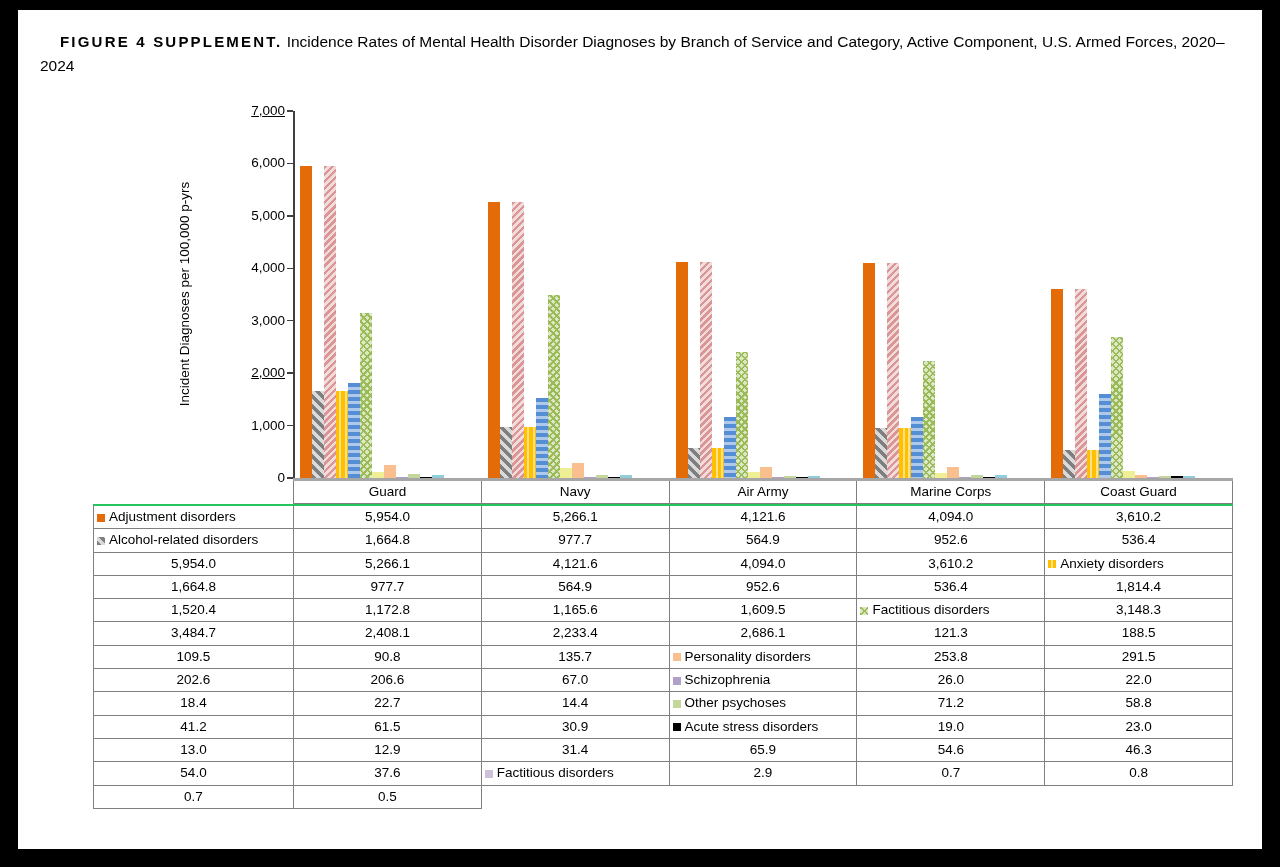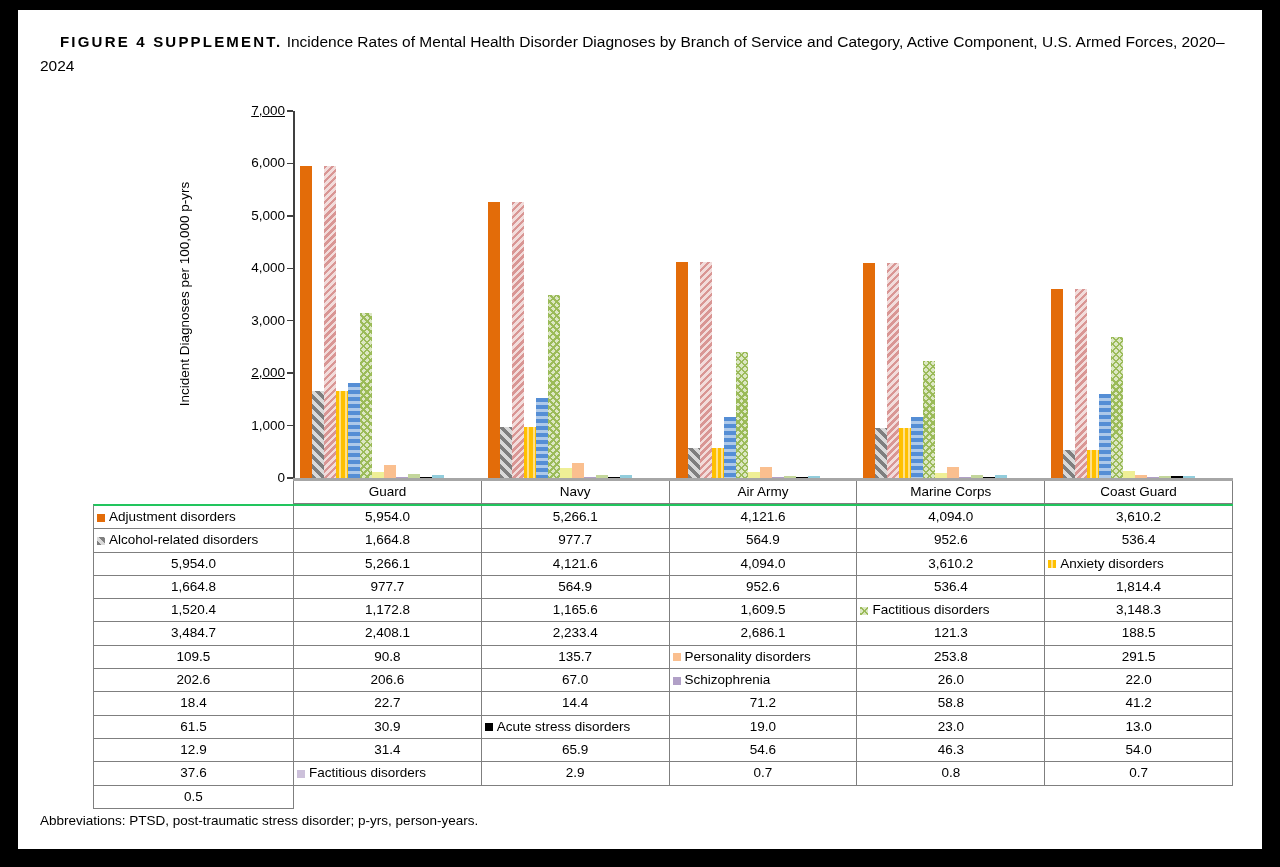--- a/index.html
+++ b/index.html
@@ -197,20 +197,21 @@
         <div class="tcell val">291.5</div>
         <div class="tcell val">202.6</div>
         <div class="tcell val">206.6</div>
         <div class="tcell val">67.0</div>
         <div class="tcell lab"><span class="swatch" style="background: rgb(177, 160, 199);"></span><span>Schizophrenia</span></div>
         <div class="tcell val">26.0</div>
         <div class="tcell val">22.0</div>
         <div class="tcell val">18.4</div>
         <div class="tcell val">22.7</div>
         <div class="tcell val">14.4</div>
+        <div class="tcell lab"><span class="swatch" style="background: rgb(195, 214, 155);"></span><span>Other psychoses</span></div>
         <div class="tcell val">71.2</div>
         <div class="tcell val">58.8</div>
         <div class="tcell val">41.2</div>
         <div class="tcell val">61.5</div>
         <div class="tcell val">30.9</div>
         <div class="tcell lab"><span class="swatch" style="background: rgb(0, 0, 0);"></span><span>Acute stress disorders</span></div>
         <div class="tcell val">19.0</div>
         <div class="tcell val">23.0</div>
         <div class="tcell val">13.0</div>
         <div class="tcell val">12.9</div>
@@ -221,16 +222,15 @@
         <div class="tcell val">54.0</div>
         <div class="tcell val">37.6</div>
         <div class="tcell lab"><span class="swatch" style="background: rgb(204, 192, 218);"></span><span>Factitious disorders</span></div>
         <div class="tcell val">2.9</div>
         <div class="tcell val">0.7</div>
         <div class="tcell val">0.8</div>
         <div class="tcell val">0.7</div>
         <div class="tcell val">0.5</div>
       </div>
 
-    <div class="footnote">Abbreviations: PTSD, post-traumatic stress disorder; p-yrs, person-years.</div>
 
   </div>
 </div>
 
 </body></html>

